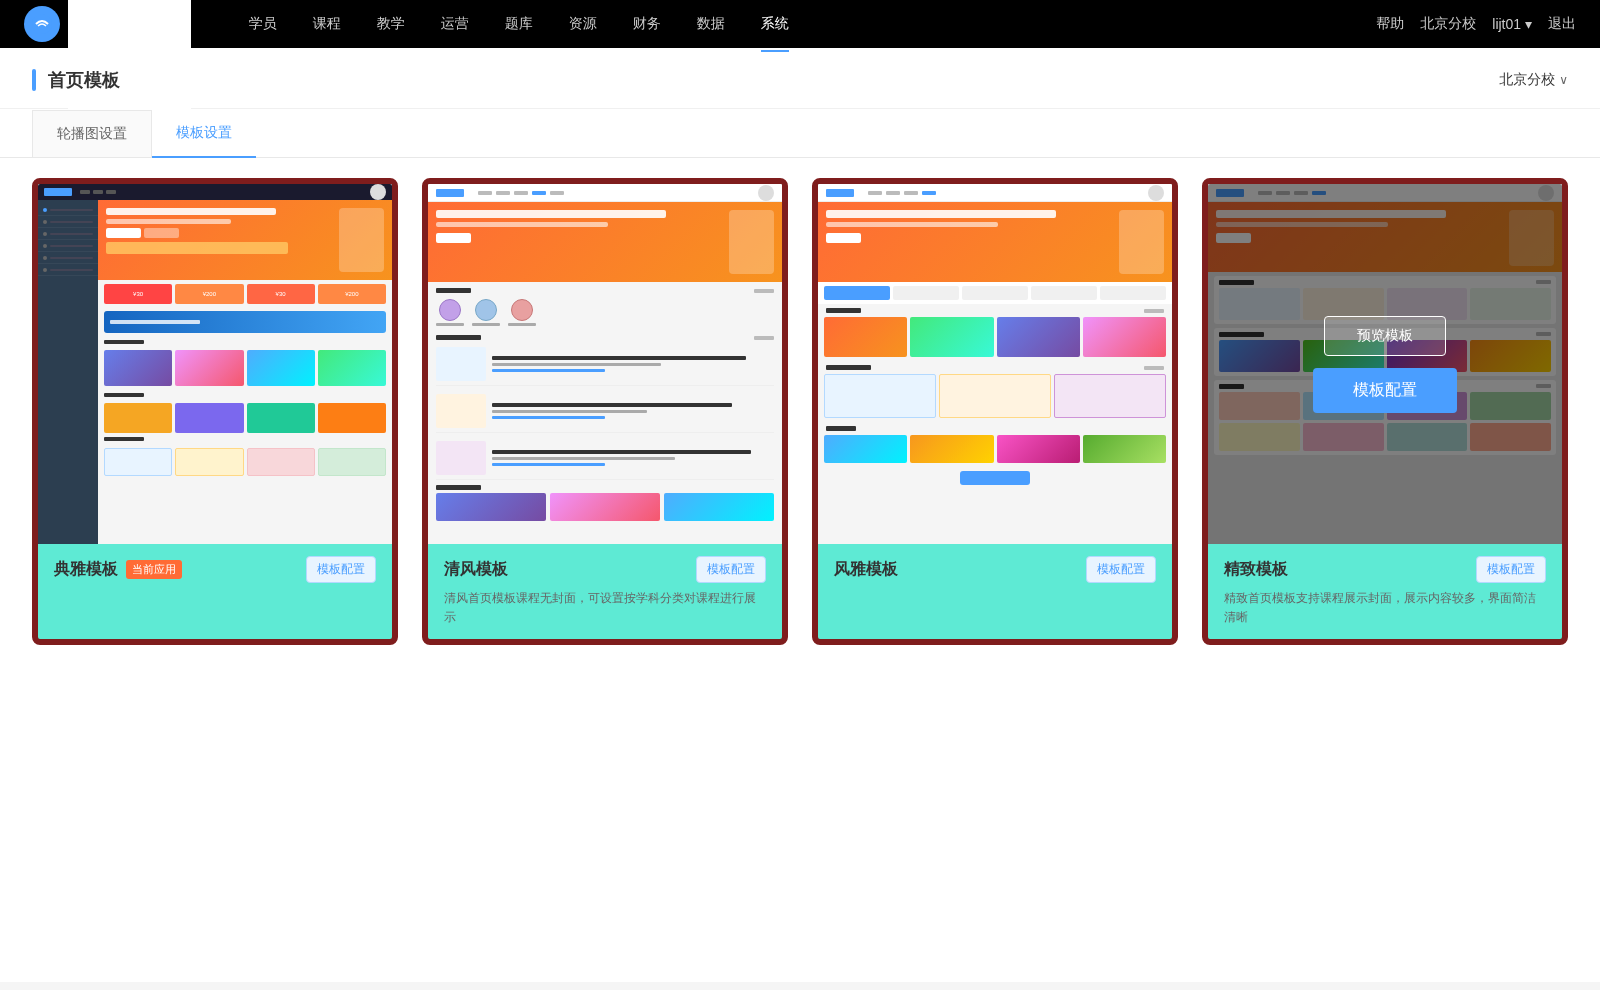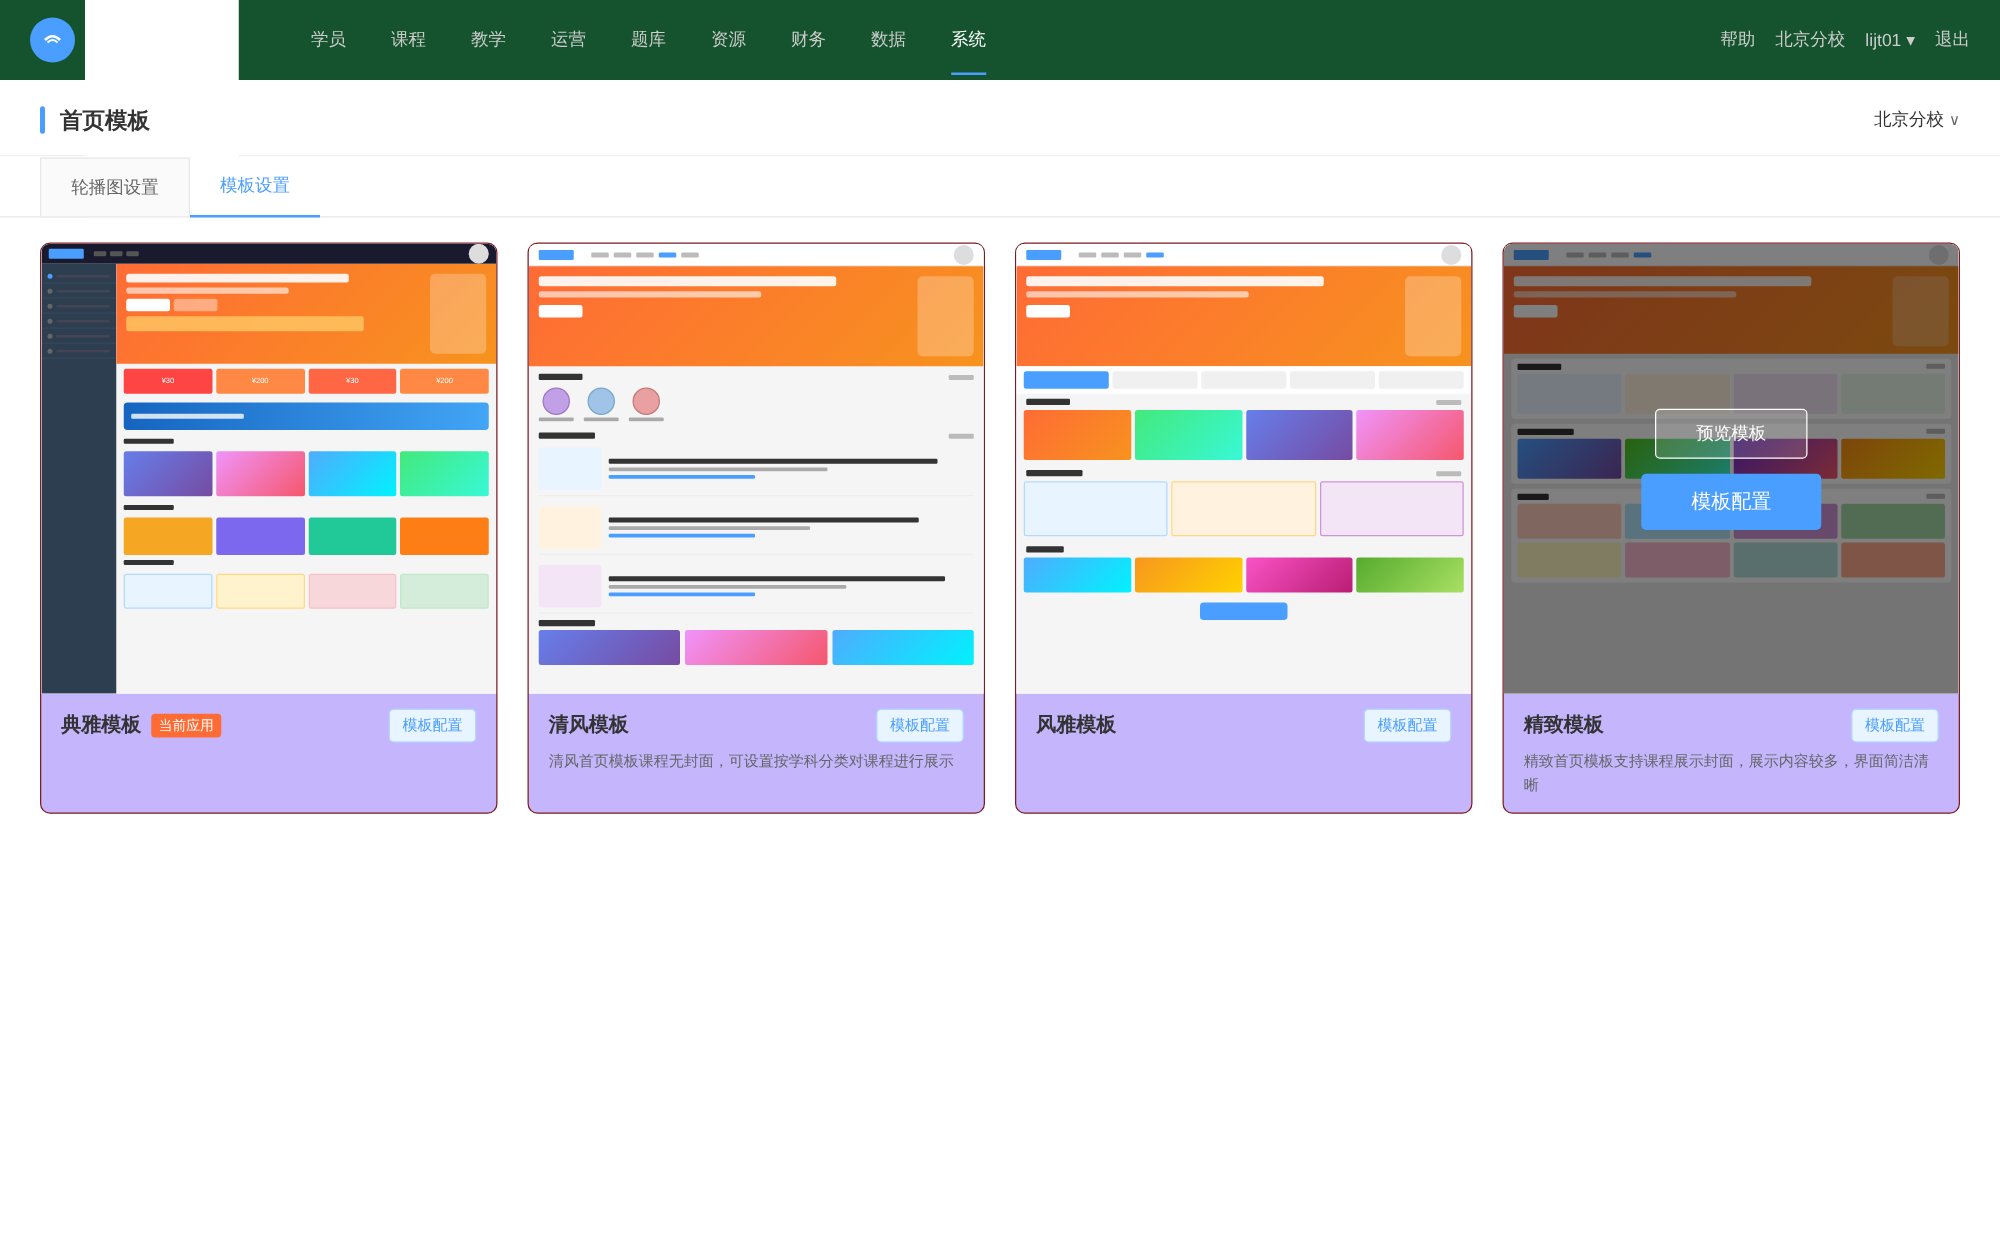--- a/index.html
+++ b/index.html
@@ -1,19 +1,19 @@
 <!DOCTYPE html>
 <html><head>
   <meta charset="utf-8">
   <style>
     * { box-sizing: border-box; margin: 0; padding: 0; }
     body { font-family: 'Microsoft YaHei', '微软雅黑', Arial, sans-serif; background: #f5f5f5; color: #333; font-size: 14px; }
 
     
-    .nav { background: #14532d; height: 64px; display: flex; align-items: center; padding: 0 24px; }
+    .nav { background: #000000; height: 48px; display: flex; align-items: center; padding: 0 24px; }
     .nav-logo { display: flex; align-items: center; margin-right: 40px; }
     .nav-logo-icon { width: 36px; height: 36px; background: #4a9eff; border-radius: 50%; display: flex; align-items: center; justify-content: center; color: white; font-size: 18px; font-weight: bold; margin-right: 8px; }
     .nav-logo-text { color: white; font-size: 12px; line-height: 1.3; }
     .nav-logo-text .main { font-size: 14px; font-weight: bold; }
     .nav-menu { display: flex; align-items: center; gap: 0; flex: 1; }
     .nav-item { color: #ccc; padding: 0 18px; height: 56px; display: flex; align-items: center; cursor: pointer; font-size: 14px; transition: color 0.2s; position: relative; }
     .nav-item.active { color: white; }
     .nav-item.active::after { content: ''; position: absolute; bottom: 0; left: 18px; right: 18px; height: 2px; background: #4a9eff; }
     .nav-right { display: flex; align-items: center; gap: 16px; color: #ccc; font-size: 14px; margin-left: auto; }
     .nav-right span { cursor: pointer; }
@@ -36,21 +36,21 @@
     .tab.active { color: #4a9eff; border-bottom: 2px solid #4a9eff; font-weight: 500; }
     .tab:not(.active) { border: 1px solid #e8e8e8; border-bottom: 1px solid #e8e8e8; background: #fafafa; }
 
     
     .note { padding: 20px 32px 12px; color: #999; font-size: 13px; }
 
     
     .template-grid { display: grid; grid-template-columns: repeat(4, 1fr); gap: 24px; padding: 20px 32px 40px; }
 
     
-    .template-card { background: #c4b5fd; border: 1px solid #7f1d1d; border-radius: 8px; overflow: hidden; position: relative; }
+    .template-card { background: #5eead4; border: 6px solid #7f1d1d; border-radius: 8px; overflow: hidden; position: relative; }
     .template-preview { height: 360px; overflow: hidden; position: relative; background: #f8f8f8; cursor: pointer; }
     .preview-placeholder { width: 100%; height: 100%; position: relative; overflow: hidden; }
 
     
     .template-overlay { position: absolute; top: 0; left: 0; right: 0; bottom: 0; background: rgba(0,0,0,0.5); display: none; flex-direction: column; align-items: center; justify-content: center; gap: 12px; z-index: 10; }
     .template-card.hover-active .template-overlay { display: flex; }
     .overlay-btn { padding: 10px 32px; border-radius: 4px; cursor: pointer; font-size: 14px; border: none; }
     .overlay-preview-btn { background: rgba(255,255,255,0.15); border: 1px solid white; color: white; }
     .overlay-apply-btn { background: #4a9eff; color: white; font-size: 16px; padding: 12px 40px; }
 

